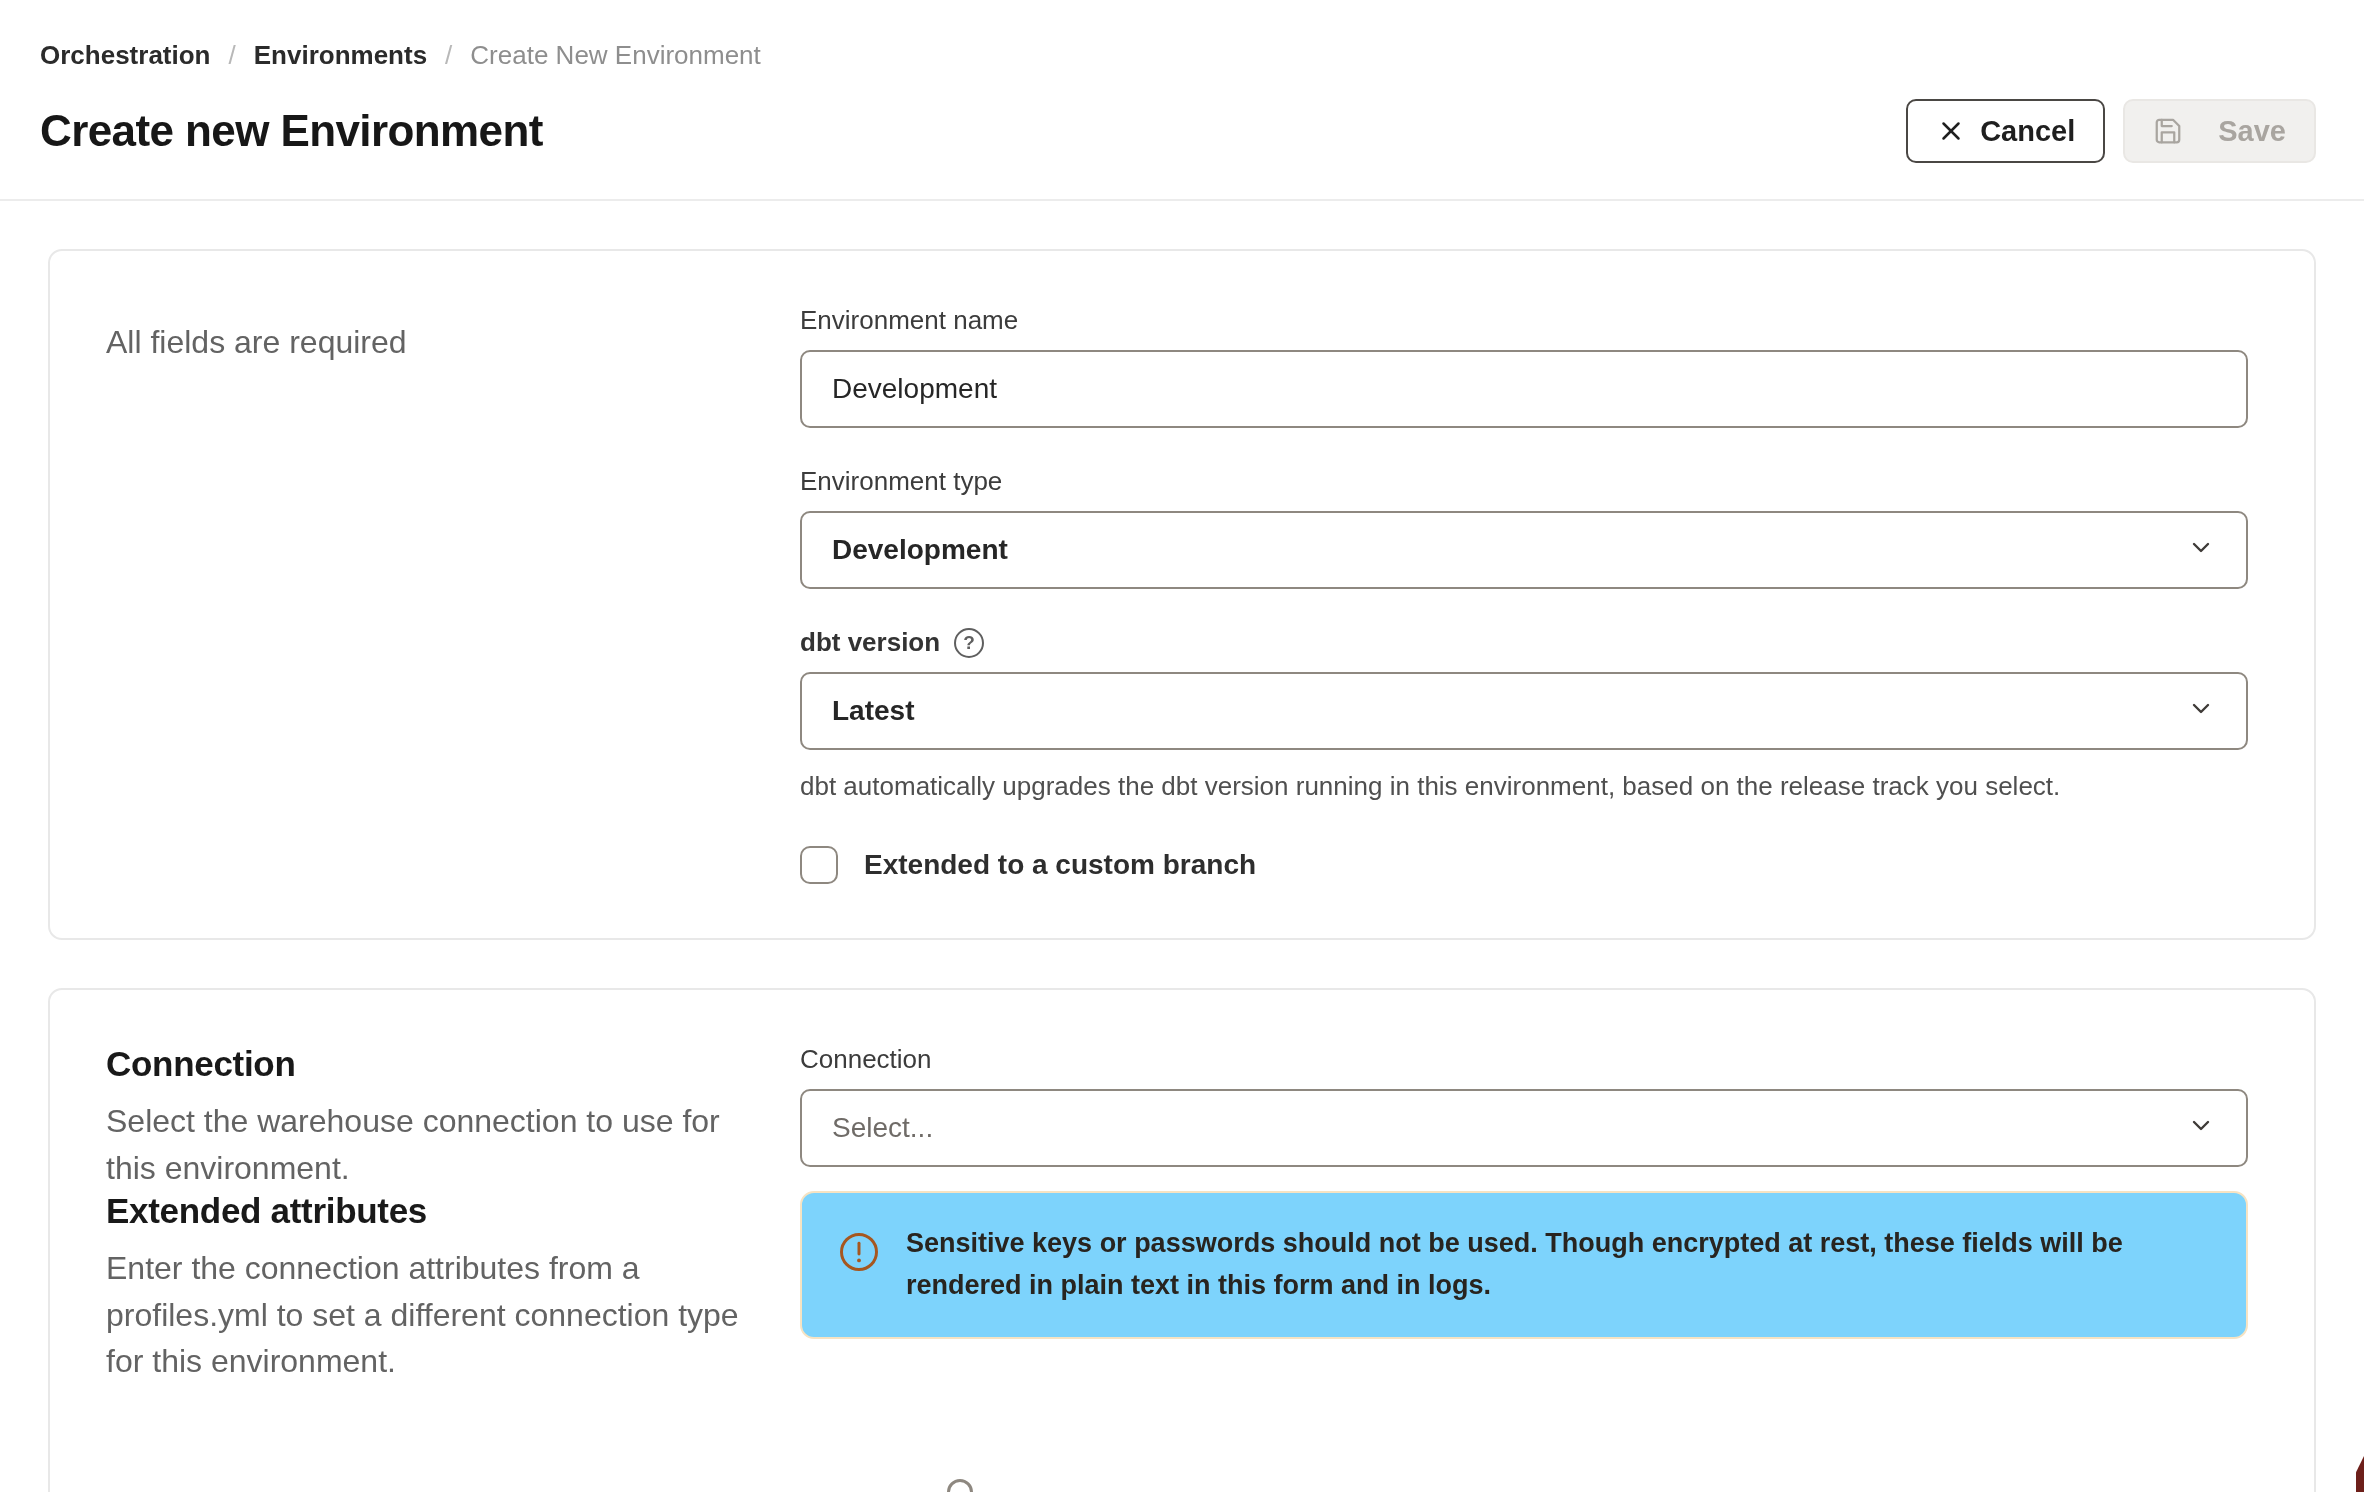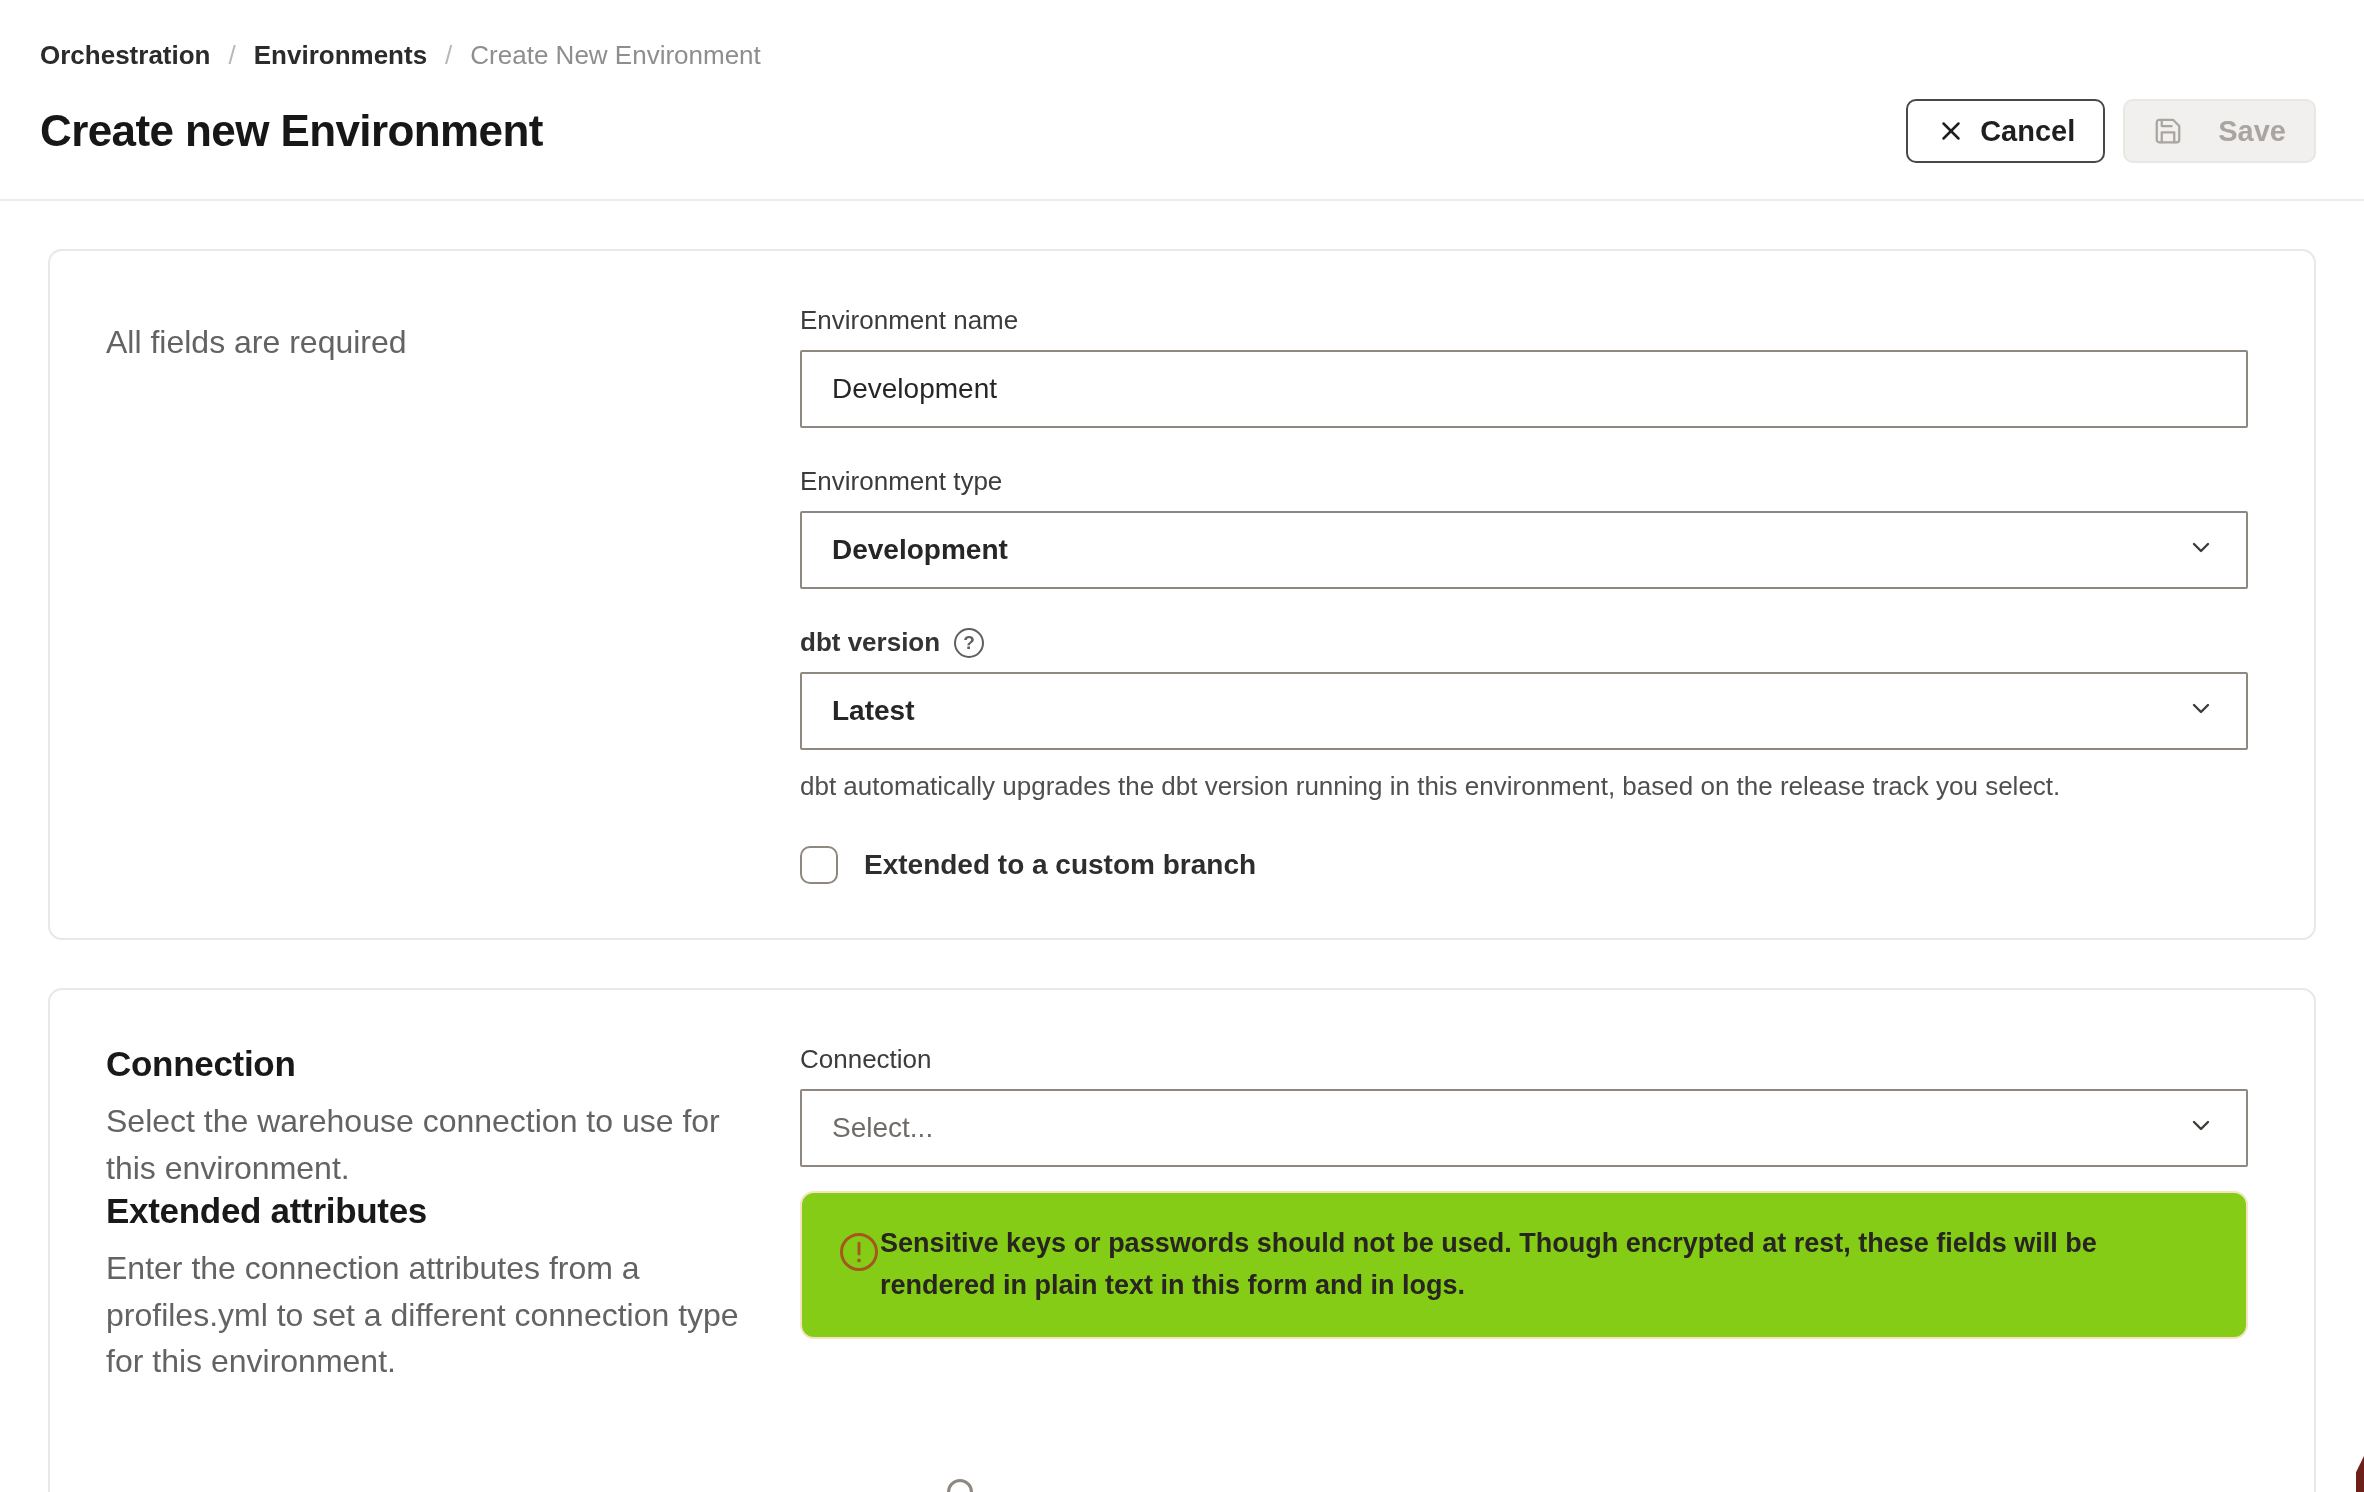--- a/index.html
+++ b/index.html
@@ -56,21 +56,21 @@
   .field { margin-bottom: 38px; }
   .field:last-child { margin-bottom: 0; }
   .field-label {
     display: flex; align-items: center; gap: 14px;
     font-size: 26px; font-weight: 500; color: #3c3c3c; margin-bottom: 14px;
   }
   .field-label.semibold { font-weight: 700; color: #333333; }
 
   .text-input, .select {
     width: 100%; height: 78px;
-    border: 2px solid #8e8880; border-radius: 2px; background: #ffffff;
+    border: 2px solid #8e8880; border-radius: 10px; background: #ffffff;
     font-family: "Liberation Sans", sans-serif;
     font-size: 28px; color: #262626; padding: 4px 30px;
   }
   .text-input { font-weight: 400; outline: none; }
   .select {
     display: flex; align-items: center; justify-content: space-between;
     font-weight: 600; cursor: pointer;
   }
   .select .select-value.placeholder { color: #6f6b67; font-weight: 400; }
   .chevron { flex: 0 0 auto; }
@@ -85,22 +85,22 @@
 
   .checkbox-row { display: flex; align-items: center; gap: 26px; margin-top: 42px; }
   .checkbox {
     width: 38px; height: 38px; border: 2px solid #8e8880; border-radius: 10px;
     background: #ffffff; cursor: pointer; flex: 0 0 auto;
   }
   .checkbox-label { font-size: 28px; font-weight: 600; color: #2e2e2e; cursor: pointer; }
 
   
   .warning {
-    background: #84cc16; border: 2px solid #f6e3c3; border-radius: 14px;
-    padding: 30px 36px; display: flex; align-items: flex-start; 
+    background: #7dd3fc; border: 2px solid #f6e3c3; border-radius: 14px;
+    padding: 30px 36px; display: flex; align-items: flex-start; gap: 26px;
   }
   .warning-icon { flex: 0 0 auto; margin-top: 8px; }
   .warning-text { font-size: 27px; font-weight: 700; color: #28241f; line-height: 1.55; margin: 0; }
 
   
   .artifact-circle {
     position: absolute; left: 947px; top: 1479px;
     width: 26px; height: 26px; border: 3px solid #8e8880; border-radius: 50%;
     background: #fff;
   }

